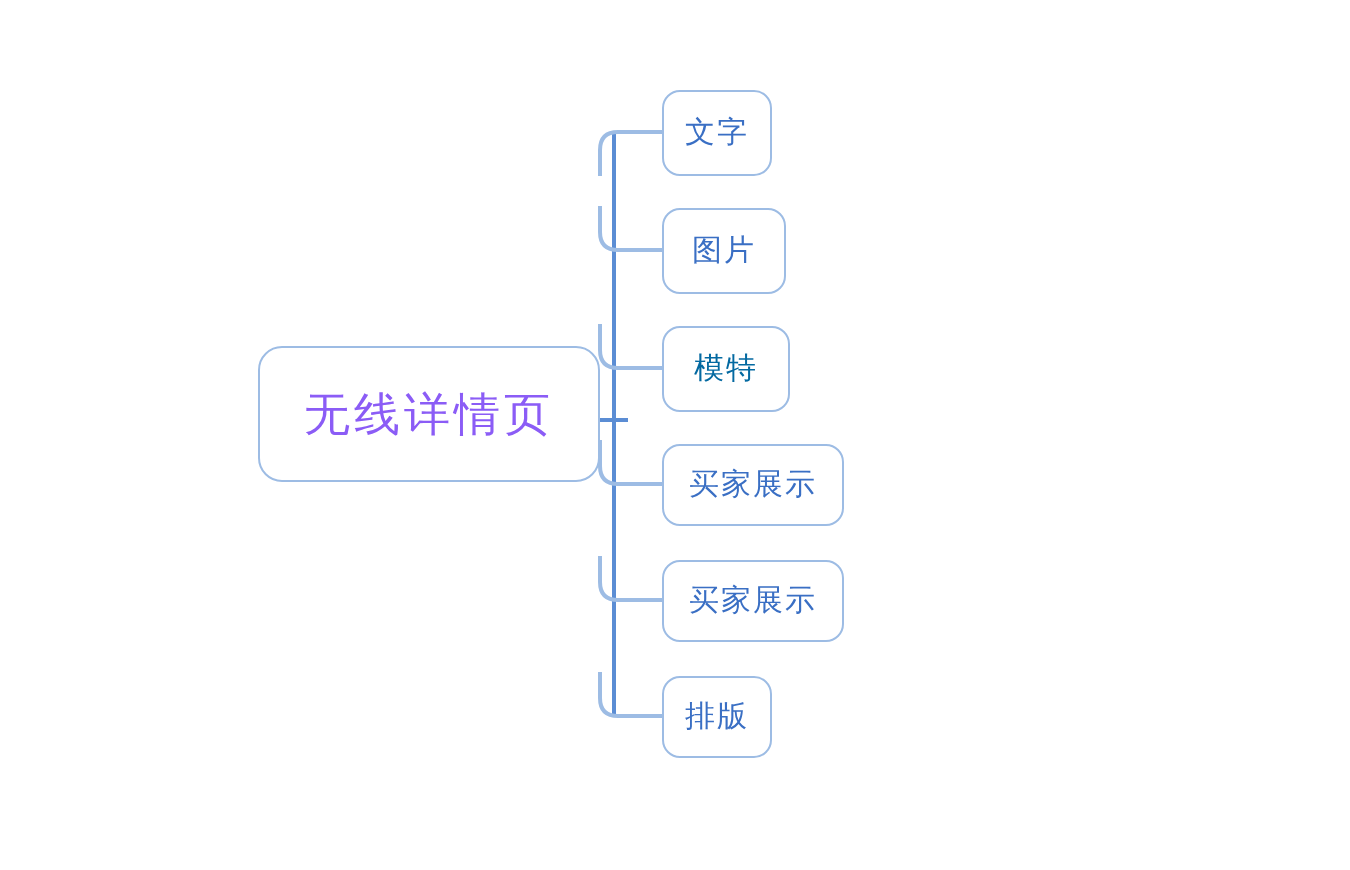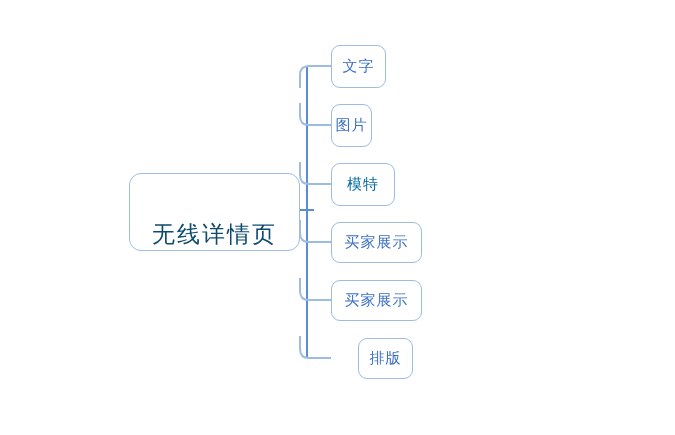--- a/index.html
+++ b/index.html
@@ -56,36 +56,36 @@
       <path d="M 307 66 L 307 358" fill="none" stroke="#5b8dd4" stroke-width="2" stroke-linecap="butt"></path>
       <path d="M 300 210 L 314 210" fill="none" stroke="#5b8dd4" stroke-width="2" stroke-linecap="butt"></path>
       <path d="M 300 88 L 300 75 Q 300 66 309 66 L 331 66" fill="none" stroke="#9dbce4" stroke-width="2" stroke-linecap="butt"></path>
       <path d="M 300 103 L 300 116 Q 300 125 309 125 L 331 125" fill="none" stroke="#9dbce4" stroke-width="2" stroke-linecap="butt"></path>
       <path d="M 300 162 L 300 175 Q 300 184 309 184 L 331 184" fill="none" stroke="#9dbce4" stroke-width="2" stroke-linecap="butt"></path>
       <path d="M 300 220 L 300 233 Q 300 242 309 242 L 331 242" fill="none" stroke="#9dbce4" stroke-width="2" stroke-linecap="butt"></path>
       <path d="M 300 278 L 300 291 Q 300 300 309 300 L 331 300" fill="none" stroke="#9dbce4" stroke-width="2" stroke-linecap="butt"></path>
       <path d="M 300 336 L 300 349 Q 300 358 309 358 L 331 358" fill="none" stroke="#9dbce4" stroke-width="2" stroke-linecap="butt"></path>
     </svg>
 
-  <div class="node root" style="left: 129px; top: 173px; width: 171px; height: 78px; border-color: rgb(157, 188, 228); color: #0c4a6e; align-items: flex-end;">
+  <div class="node root" style="left: 129px; top: 173px; width: 171px; height: 68px; border-color: rgb(157, 188, 228); color: #8b5cf6;">
     <span>无线详情页</span>
   </div>
 
   <div class="node child" style="left: 331px; top: 45px; width: 55px; height: 43px; border-color: rgb(157, 188, 228); color: rgb(58, 111, 196);">
     <span>文字</span>
   </div>
-  <div class="node child" style="left: 331px; top: 104px; width: 41px; height: 43px; border-color: rgb(157, 188, 228); color: rgb(58, 111, 196);">
+  <div class="node child" style="left: 331px; top: 104px; width: 62px; height: 43px; border-color: rgb(157, 188, 228); color: rgb(58, 111, 196);">
     <span>图片</span>
   </div>
   <div class="node child" style="left: 331px; top: 163px; width: 64px; height: 43px; border-color: rgb(157, 188, 228); color: #0369a1; text-align: right;">
     <span>模特</span>
   </div>
   <div class="node child" style="left: 331px; top: 222px; width: 91px; height: 41px; border-color: rgb(157, 188, 228); color: rgb(58, 111, 196); align-items: center;">
     <span>买家展示</span>
   </div>
   <div class="node child" style="left: 331px; top: 280px; width: 91px; height: 41px; border-color: rgb(157, 188, 228); color: rgb(58, 111, 196);">
     <span>买家展示</span>
   </div>
-  <div class="node child" style="left: 331px; top: 338px; width: 55px; height: 41px; border-color: rgb(157, 188, 228); color: rgb(58, 111, 196); margin-left: 27px;">
+  <div class="node child" style="left: 331px; top: 338px; width: 55px; height: 41px; border-color: rgb(157, 188, 228); color: rgb(58, 111, 196);">
     <span>排版</span>
   </div>
 
 </div>
 
 </body></html>

